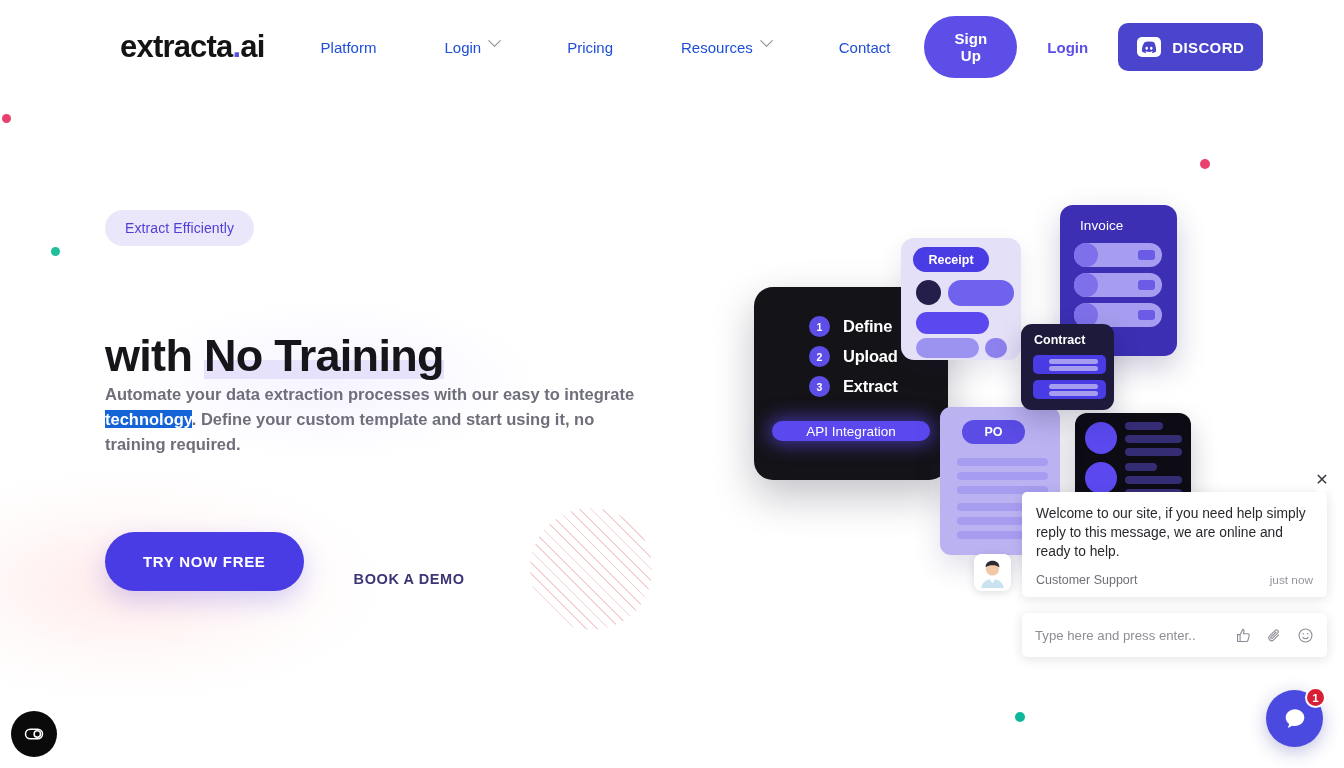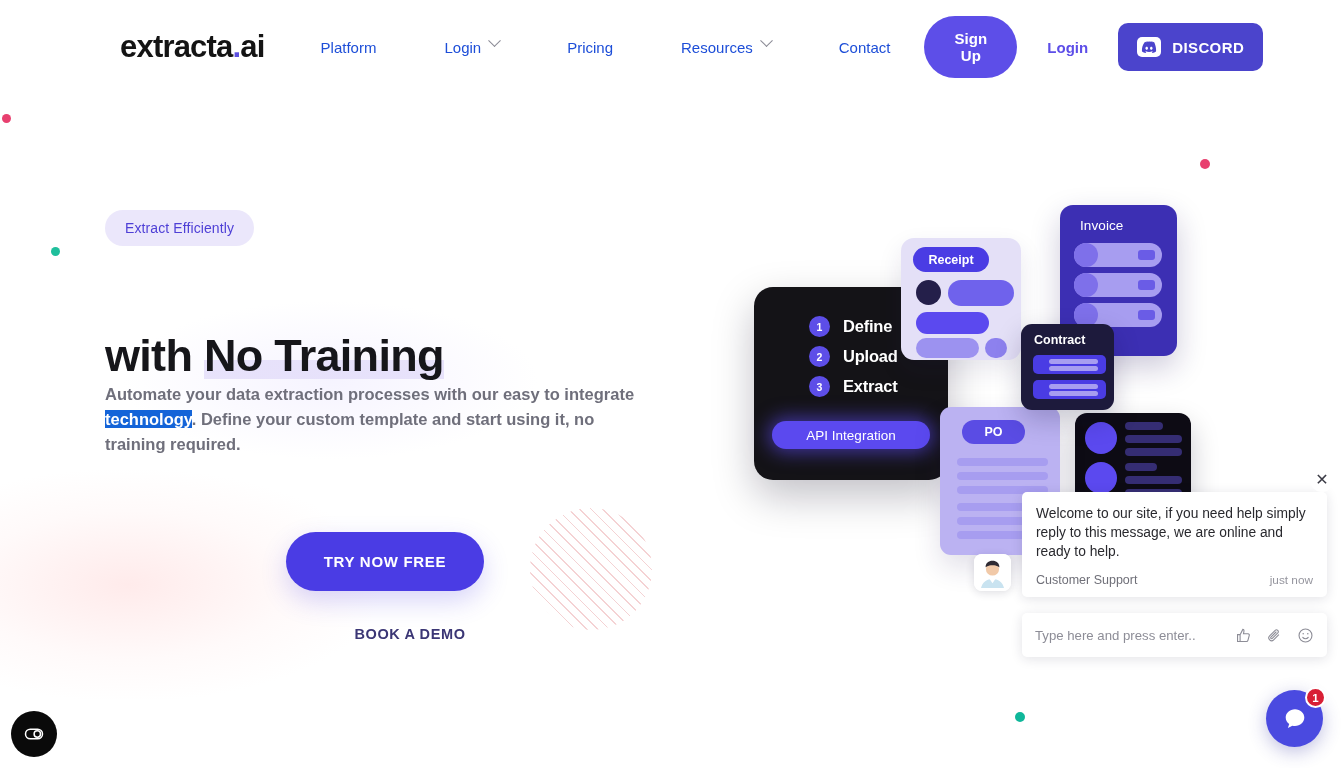--- a/index.html
+++ b/index.html
@@ -65,21 +65,21 @@
   }
   h1.hero-title {
     margin-top:32px; font-size:45px; line-height:52px; font-weight:bold;
     color:#16161a; letter-spacing:-.7px;
   }
   h1.hero-title .hl { background:linear-gradient(180deg, rgba(255,255,255,0) 58%, rgba(228,222,250,.85) 58%, rgba(228,222,250,.85) 96%, rgba(255,255,255,0) 96%); }
   p.hero-sub {
     font-size:16.5px; line-height:25px; color:#6f6f7b; width:545px;font-weight:bold;
   }
   p.hero-sub .selected { background:#1464d8; color:#ffffff; }
-  .cta-row { margin-top:75px; display:flex; align-items:center;flex-direction:column; }
+  .cta-row { margin-top:75px; display:flex; align-items:center; }
   .btn-try {
     background:#4a3ce4; color:#fff; border:none; border-radius:999px;
     padding:21px 38px; font-size:15px; font-weight:bold; letter-spacing:.7px; cursor:pointer;
     box-shadow:0 10px 26px rgba(74,60,228,.22);
   }
   .btn-demo {
     margin-left:50px; background:none; border:none; color:#3b3675;
     font-size:14.5px; font-weight:bold; letter-spacing:.6px; cursor:pointer;margin-top:35px;
   }
   
@@ -99,21 +99,21 @@
     border-radius:19px; box-shadow:0 16px 40px rgba(10,8,30,.25); z-index:3;
   }
   .step { position:absolute; display:flex; align-items:center; gap:13px; }
   .step-num {
     width:21px; height:21px; border-radius:50%; background:#5d4ee8; color:#fff;
     font-size:10.5px; font-weight:bold; display:flex; align-items:center; justify-content:center;
   }
   .step-label { color:#fff; font-size:16.5px; font-weight:bold; letter-spacing:-.2px;text-align:center; }
   .s1 { left:55px; top:29px; } .s2 { left:55px; top:59px; } .s3 { left:55px; top:89px; }
   .api-btn {
-    position:absolute; left:18px; top:134px; width:158px; height:28px; border-radius:999px;
+    position:absolute; left:18px; top:134px; width:158px; height:20px; border-radius:999px;
     background:#5b49ef; color:#fff; font-size:13.5px; display:flex; align-items:center; justify-content:center;
     box-shadow:0 0 18px 4px rgba(97,76,255,.55); cursor:pointer;
   }
 
   
   .c-receipt {
     left:161px; top:43px; width:120px; height:122px; background:#e4e0f7;
     border-radius:13px; z-index:4; box-shadow:0 10px 24px rgba(40,30,90,.10);
   }
   .r-pill {

